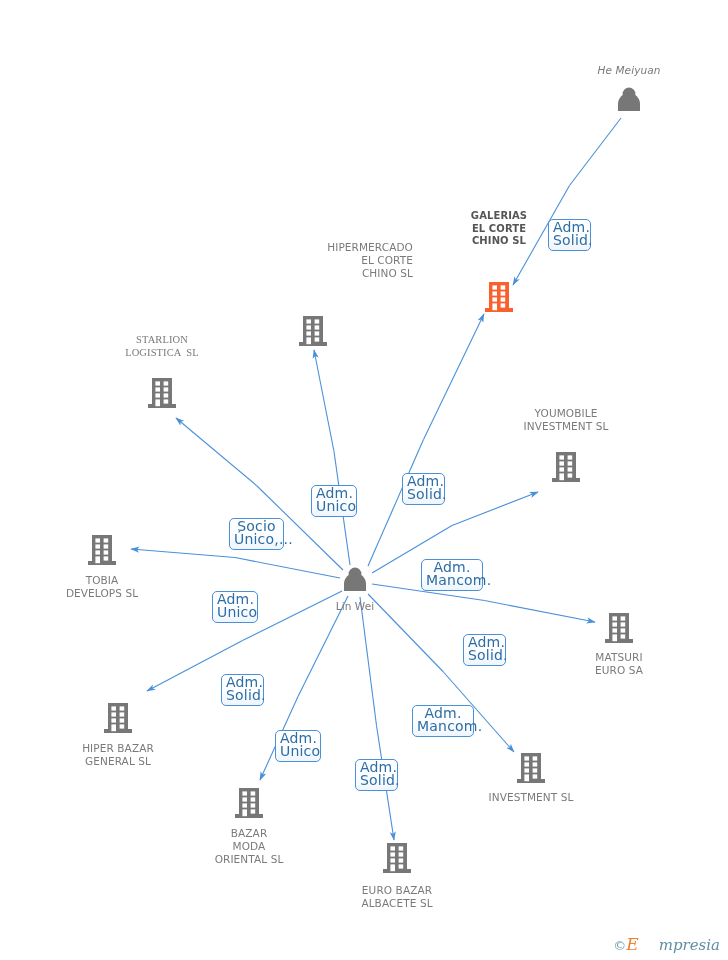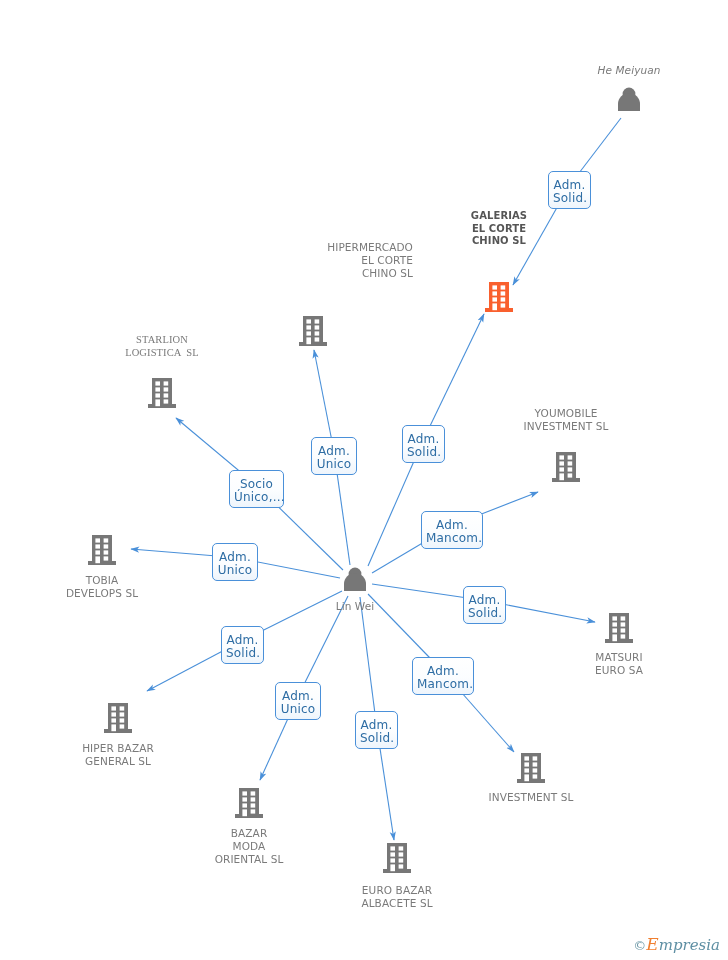--- a/index.html
+++ b/index.html
@@ -38,27 +38,28 @@
     font-size: 10px;
     line-height: 12.5px;
   }
   .edge-label {
     position: absolute;
     box-sizing: border-box;
     border: 1.3px solid #4a90d9;
     border-radius: 5px;
     background: linear-gradient(to bottom, #ffffff 0%, #fbfdff 55%, #eef5fc 100%);
     color: #2e6da4;
-    font-size: 12px;
+    font-size: 14px;
     line-height: 12.5px;
     font-family: "DejaVu Sans", "Liberation Sans", sans-serif;
     text-align: center;
-    padding: 7px 4px 4px 4px;
+    padding: 1px 4px 4px 4px;
     white-space: pre;
     letter-spacing: 0.2px;
+    margin-top: 48px;
   }
   .watermark {
     position: absolute;
     right: 8px;
     bottom: 6px;
     font-size: 15px;
     font-family: "DejaVu Serif", "Liberation Serif", serif;
     white-space: nowrap;
   }
   .watermark .wm-c {
@@ -67,20 +68,21 @@
     font-family: "DejaVu Sans", "Liberation Sans", sans-serif;
   }
   .watermark .wm-e {
     color: #f07f30;
     font-style: italic;
     font-size: 17px;
   }
   .watermark .wm-rest {
     color: #5e8fa3;
     font-style: italic;
+    margin-left: 20px;
   }
 </style>
 </head>
 <body>
 
 <svg id="graph-canvas" viewBox="0 0 728 960">
   <defs>
     <marker id="arrowhead" markerWidth="9" markerHeight="7" refX="8.3" refY="3.5" orient="auto" markerUnits="userSpaceOnUse">
       <path d="M0,0.4 L9,3.5 L0,6.6 L2.3,3.5 Z" fill="#4a90d9"></path>
     </marker>

